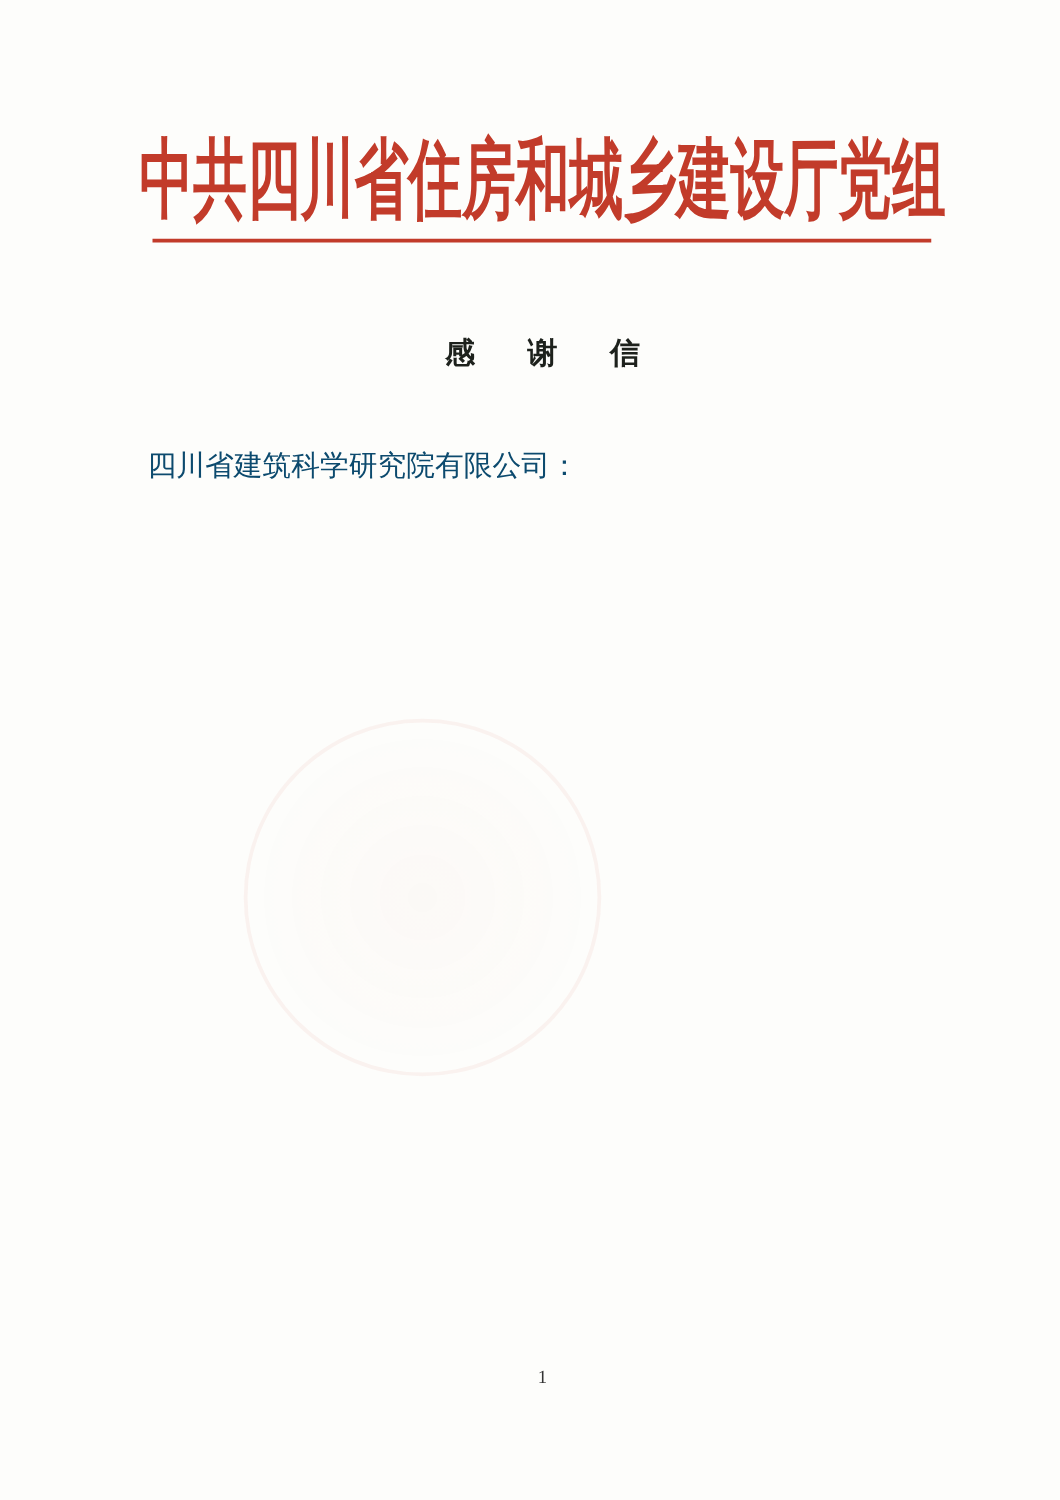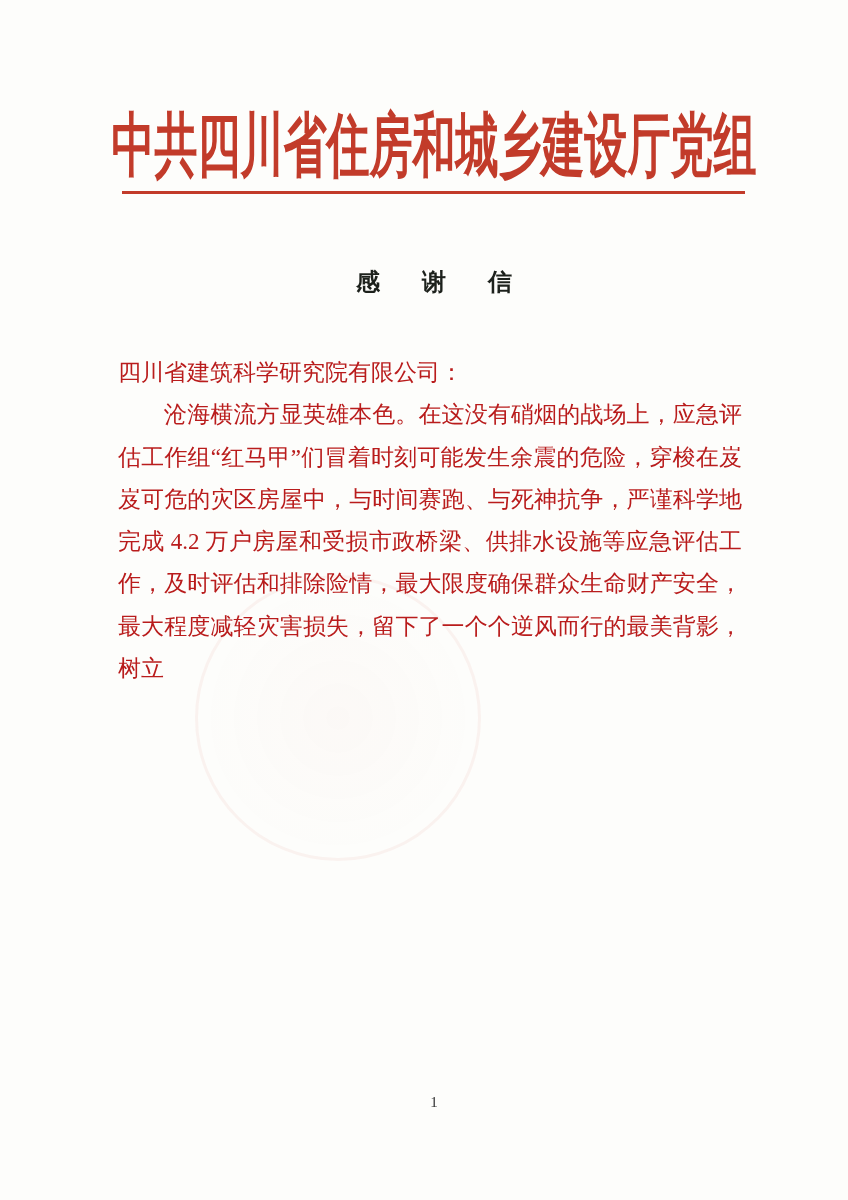--- a/index.html
+++ b/index.html
@@ -58,21 +58,21 @@
     font-family: "Liberation Serif", "DejaVu Serif", serif;
   }
   
   .body-block {
     position: absolute;
     top: 352px;
     left: 118px;
     width: 624px;
     font-size: 23px;
     line-height: 42.3px;
-    color: #b91c1c;
+    color: #0c4a6e;
     text-align: justify;
     font-family: "Liberation Serif", "DejaVu Serif", serif;
   }
   .body-block p { margin: 0; }
   .salutation { text-indent: 0; }
   .body-para  { text-indent: 2em; }
   
   .seal-bleed {
     position: absolute;
     top: 575px;
@@ -106,19 +106,18 @@
     <div class="red-rule" style="background: rgb(194, 59, 42);"></div>
   </header>
 
   <div class="seal-bleed"></div>
 
   <main>
     <h1 class="letter-title">感 谢 信</h1>
 
     <div class="body-block">
       <p class="salutation">四川省建筑科学研究院有限公司：</p>
-      <p class="body-para">沧海横流方显英雄本色。在这没有硝烟的战场上，应急评估工作组“红马甲”们冒着时刻可能发生余震的危险，穿梭在岌岌可危的灾区房屋中，与时间赛跑、与死神抗争，严谨科学地完成 4.2 万户房屋和受损市政桥梁、供排水设施等应急评估工作，及时评估和排除险情，最大限度确保群众生命财产安全，最大程度减轻灾害损失，留下了一个个逆风而行的最美背影，树立</p>
     </div>
   </main>
 
   <footer class="page-number">1</footer>
 
 </div>
 
 </body></html>

